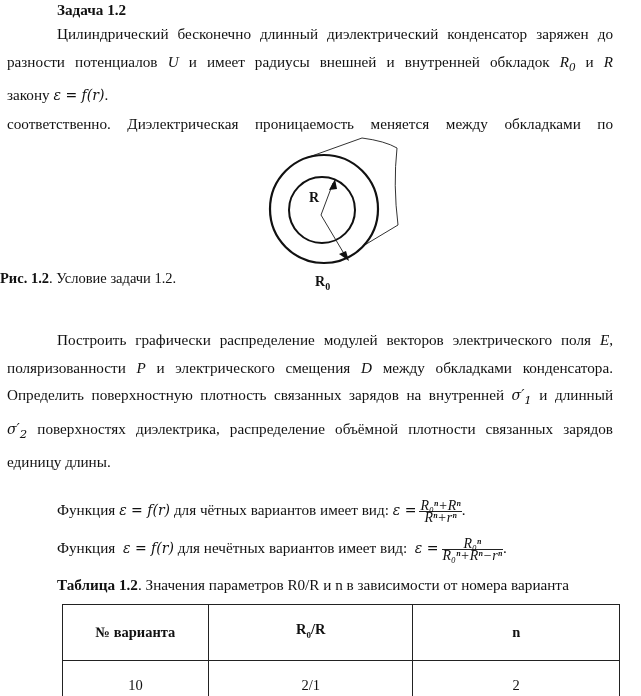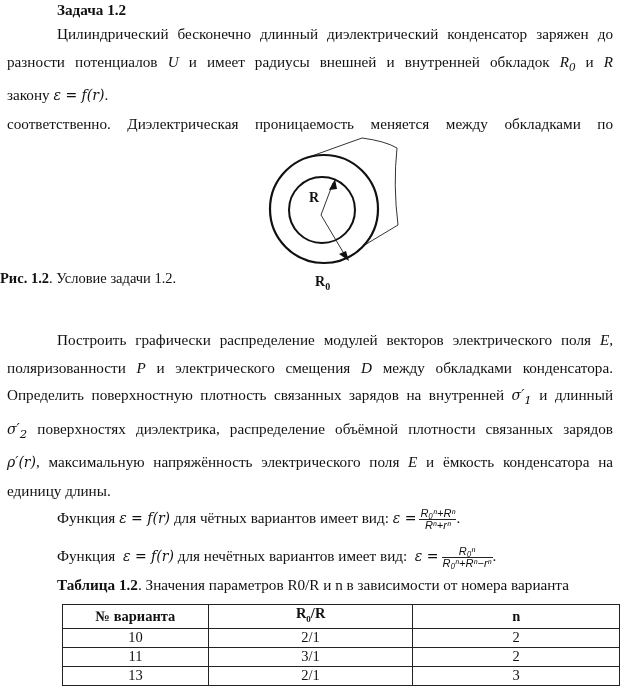--- a/index.html
+++ b/index.html
@@ -48,29 +48,28 @@
       text-align: left;
       font-size: 14.5px;
       line-height: 18px;
     }
     .caption b { font-weight: bold; }
     .func {
       left: 57px;
       white-space: nowrap;
       font-size: 15.2px;
       line-height: 18px;
-      margin-top: 8px;
     }
     .frac {
       display: inline-block;
       vertical-align: middle;
       text-align: center;
-      font-family: Liberation Sans, sans-serif;
+      font-family: Liberation Serif, serif;
       font-style: italic;
-      font-size: 11px;
+      font-size: 14px;
       line-height: 11px;
       margin-left: 3px;
     }
     .frac .num { display: block; padding: 0 1px; border-bottom: 0.8px solid #222; }
     .frac .den { display: block; padding: 0 1px; }
     .tcaption {
       left: 57px; top: 576px;
       white-space: nowrap;
       font-size: 15.2px;
       line-height: 18px;
@@ -78,21 +77,21 @@
     table.params {
       position: absolute;
       left: 62px; top: 604px;
       width: 558px;
       border-collapse: collapse;
       font-size: 14.5px;
     }
     table.params th, table.params td {
       border: 1.2px solid #222;
       text-align: center;
-      padding: 0;
+      padding: 16px;
       height: 18px;
       line-height: 17px;
     }
     table.params th { font-weight: bold; }
     table.params col.c1 { width: 146px; }
     table.params col.c2 { width: 205px; }
     table.params col.c3 { width: 207px; }
   </style>
 </head>
 <body>
@@ -125,21 +124,20 @@
   <span class="abs" style="left:60px; top:96px; font-size:14px; font-weight:bold;margin-top:48px;"><span>R</span><sub style="font-size:10px;">0</sub></span>
 </div>
 
 <div class="abs caption"><b>Рис. 1.2</b><span>. Условие задачи 1.2.</span></div>
 
 <div class="abs para" style="top:326px;">
   <span class="line indent"><span>Построить графически распределение модулей векторов электрического поля</span> <i class="var">E</i><span>,</span></span>
   <span class="line"><span>поляризованности</span> <i class="var">P</i> <span>и электрического смещения</span> <i class="var">D</i> <span>между обкладками конденсатора.</span></span>
   <span class="line"><span>Определить поверхностную плотность связанных зарядов на внутренней</span> <span class="math"><span>σ′</span><sub>1</sub></span> <span>и длинный</span></span>
   <span class="line"><span class="math"><span>σ′</span><sub>2</sub></span> <span>поверхностях диэлектрика, распределение объёмной плотности связанных зарядов</span></span>
-  <span class="line"><span class="math">ρ′(r)</span><span>, максимальную напряжённость электрического поля</span> <i class="var">E</i> <span>и ёмкость конденсатора на</span></span>
   <span class="line last">единицу длины.</span>
 </div>
 
 <div class="abs func" style="top:500px;">
   <span>Функция</span>
   <span class="math">ε = f(r)</span>
   <span>для чётных вариантов имеет вид:</span>
   <span class="math">ε =</span><span class="frac"><span class="num">R₀ⁿ+Rⁿ</span><span class="den">Rⁿ+rⁿ</span></span><span>.</span>
 </div>
 

